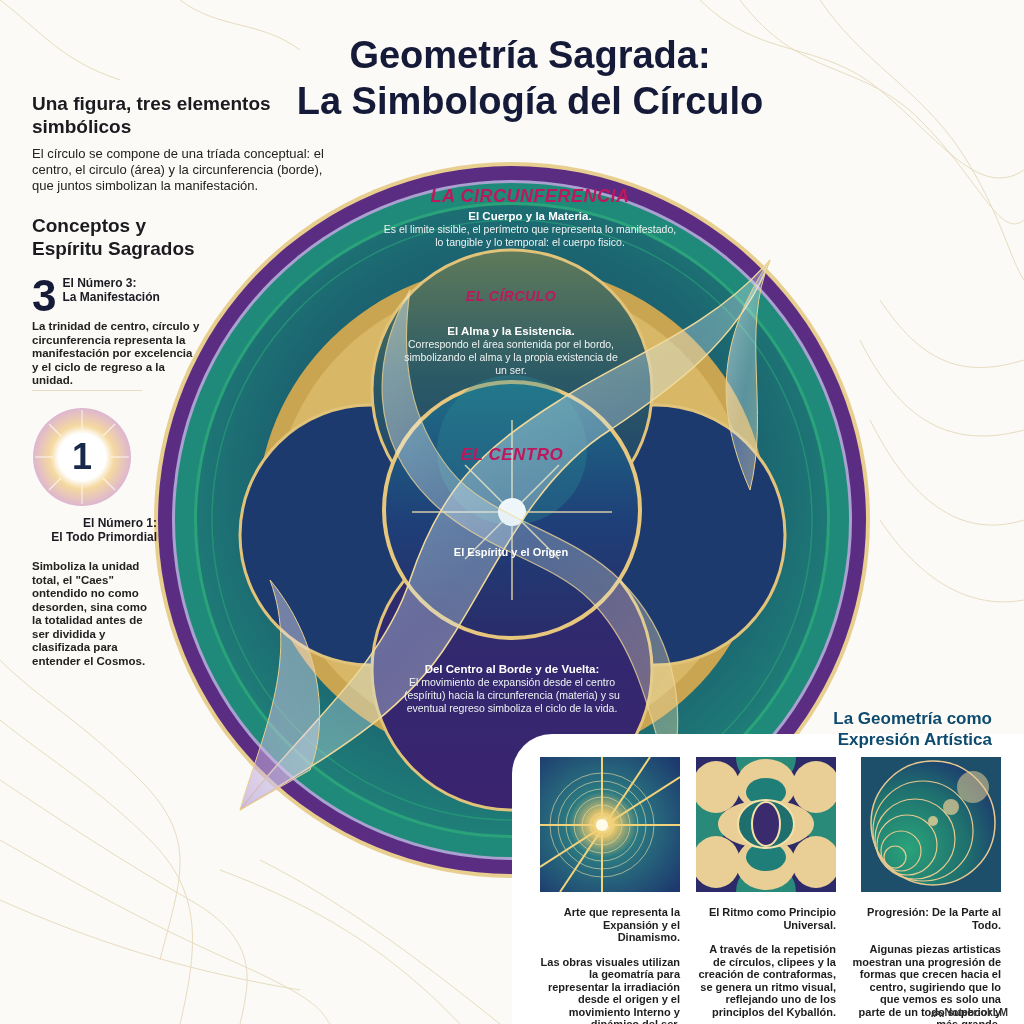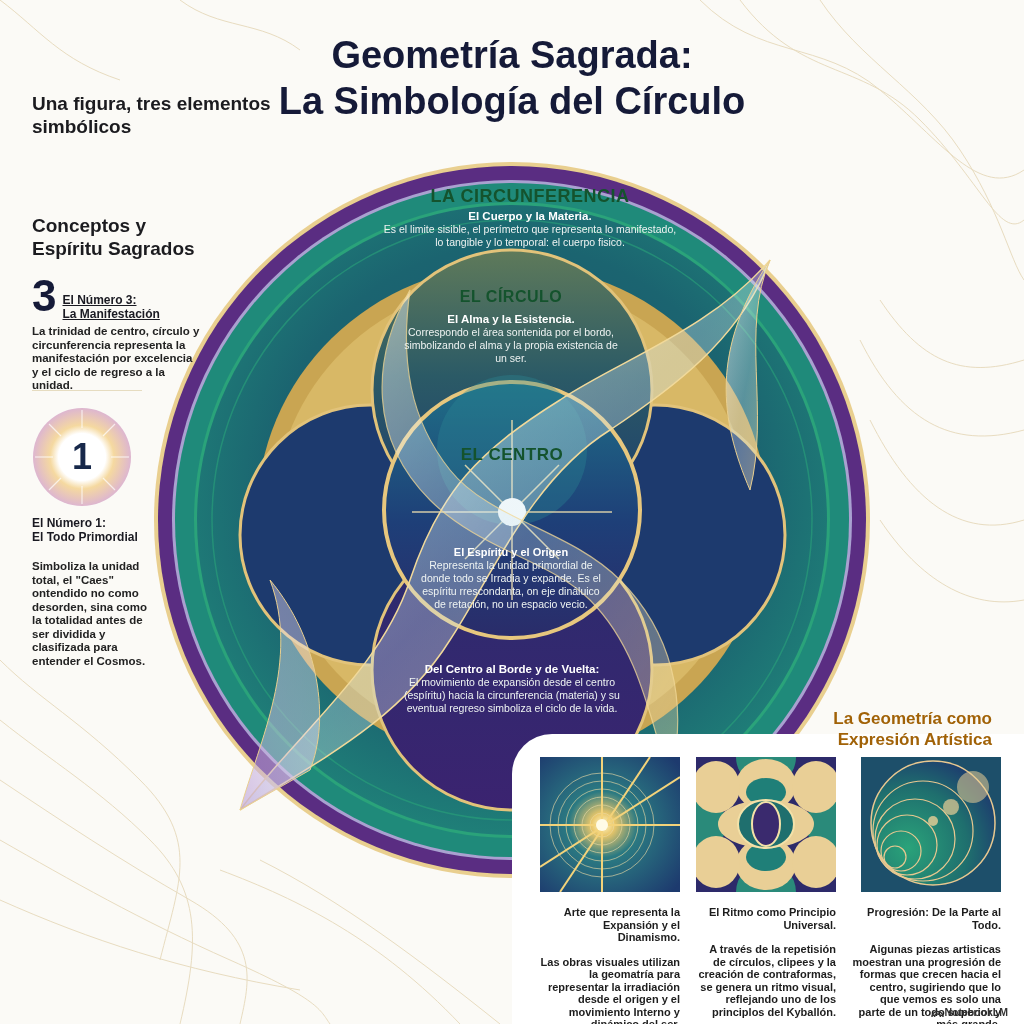--- a/index.html
+++ b/index.html
@@ -5,73 +5,73 @@
   * { box-sizing: border-box; margin: 0; padding: 0; }
   html, body { width: 1024px; height: 1024px; overflow: hidden; }
   body {
     position: relative;
     background: #fbfaf6;
     font-family: "Liberation Sans", "DejaVu Sans", sans-serif;
     color: #1a1a22;
   }
   .bg-lines { position: absolute; inset: 0; z-index: 0; }
   .title {
-    position: absolute; left: 232px; top: 32px; width: 560px;
+    position: absolute; left: 250px; top: 32px; width: 560px;
     text-align: center; z-index: 5;
     font-weight: 700; font-size: 38px; line-height: 46px; color: #151a38;
   }
   .left-col { position: absolute; left: 32px; z-index: 5; }
   .h2 { font-weight: 700; font-size: 19px; line-height: 23px; color: #1b1b1f; }
   .p { font-size: 12.5px; line-height: 15px; color: #222; }
   .sec1 { top: 92px; width: 310px; }
   .sec1 .p { margin-top: 8px; font-size: 13px; line-height: 16px; }
   .sec2 { top: 214px; width: 170px; }
   .num3-row { display: flex; align-items: flex-start; margin-top: 16px; }
   .big3 { font-size: 44px; font-weight: 700; line-height: 40px; color: #151a38; margin-right: 6px; }
-  .num3-label { font-size: 12px; font-weight: 700; line-height: 14px; margin-top: 17px; text-decoration: underline; }
+  .num3-label { font-size: 12px; font-weight: 700; line-height: 14px; margin-top: 0; }
   .sec2 .p { margin-top: 4px; font-size: 11.5px; line-height: 13.5px; font-weight: 600; }
   .divider { position: absolute; left: 32px; top: 390px; width: 110px; height: 1px; background: #e6dcc0; z-index: 5; }
   .badge1 {
     position: absolute; left: 33px; top: 408px; width: 98px; height: 98px; border-radius: 50%;
     background: radial-gradient(circle, #ffffff 0 34%, #f5d9a0 46%, #d9b0d8 75%, #b9a0d6 100%);
     z-index: 5; display: flex; align-items: center; justify-content: center;
   }
   .badge1 .rays { position: absolute; inset: 0; }
   .badge1 .inner {
     position: relative; width: 46px; height: 46px; border-radius: 50%; background: #fff;
     display: flex; align-items: center; justify-content: center;
     font-size: 36px; font-weight: 700; color: #17284a;
   }
   .sec3 { top: 516px; width: 125px; }
-  .sec3 .h3 { font-size: 12px; font-weight: 700; line-height: 14px; }
+  .sec3 .h3 { font-size: 12px; font-weight: 700; line-height: 14px; text-align: right; }
   .sec3 .p { margin-top: 16px; font-size: 11.5px; line-height: 13.5px; font-weight: 600; }
 
   .diagram { position: absolute; left: 150px; top: 160px; width: 720px; height: 720px; z-index: 2; }
   .ring-text { position: absolute; z-index: 6; text-align: center; color: #fff; }
   .ring-text .sub { font-weight: 700; font-size: 11.5px; line-height: 14px; }
   .ring-text .desc { font-size: 10.5px; line-height: 13px; color: #eef3f2; }
-  .ring-text .lbl { font-weight: 700; font-size: 17px; letter-spacing: 0.5px; color: #14532d; }
+  .ring-text .lbl { font-weight: 700; font-size: 17px; letter-spacing: 0.5px; color: #be185d; font-style: italic; }
   .t-circ { left: 380px; top: 186px; width: 300px; }
   .t-circ .lbl { font-size: 18px; margin-bottom: 2px; }
   .t-circulo { left: 400px; top: 288px; width: 222px; }
-  .t-circulo .lbl { font-size: 16px; margin-bottom: 6px; }
+  .t-circulo .lbl { font-size: 14px; margin-bottom: 20px; }
   .t-centro-lbl { left: 440px; top: 437px; width: 144px; }
   .t-centro-lbl .lbl { font-size: 17px; margin-top: 8px; }
   .t-centro { left: 418px; top: 545px; width: 186px; }
   .t-centro .sub { font-size: 11px; }
   .t-centro .desc { font-size: 10.5px; }
   .t-vuelta { left: 392px; top: 662px; width: 240px; }
 
   .art-panel {
     position: absolute; left: 512px; top: 734px; width: 520px; height: 300px;
     background: #ffffff; border-top-left-radius: 40px; z-index: 7;
   }
   .art-title {
     position: absolute; right: 32px; top: 708px; width: 200px; text-align: right;
-    font-size: 17px; font-weight: 700; line-height: 21px; color: #a16207; z-index: 8;
+    font-size: 17px; font-weight: 700; line-height: 21px; color: #0c4a6e; z-index: 8;
   }
   .art-card { position: absolute; top: 757px; width: 142px; z-index: 8; text-align: right; }
   .art-img { width: 140px; height: 135px; overflow: hidden; }
   .art-card .cap { margin-top: 10px; font-size: 11px; line-height: 12.5px; font-weight: 700; color: #1d1d1d; }
   .art-card .cap2 { font-size: 11px; line-height: 12.5px; font-weight: 600; color: #1d1d1d; margin-top: 12px; }
   .c1 { left: 538px; }
   .c2 { left: 694px; }
   .c3 { left: 851px; width: 150px; }
   .brand {
     position: absolute; right: 16px; bottom: 6px; z-index: 9;
@@ -102,20 +102,21 @@
   </g>
 </svg>
 
 <h1 class="title">
   <div>Geometría Sagrada:</div>
   <div>La Simbología del Círculo</div>
 </h1>
 
 <section class="left-col sec1">
   <div class="h2">Una figura, tres elementos simbólicos</div>
+  <p class="p">El círculo se compone de una tríada conceptual: el centro, el circulo (área) y la circunferencia (borde), que juntos simbolizan la manifestación.</p>
 </section>
 
 <section class="left-col sec2">
   <div class="h2">Conceptos y Espíritu Sagrados</div>
   <div class="num3-row">
     <div class="big3">3</div>
     <div class="num3-label">
       <div>El Número 3:</div>
       <div>La Manifestación</div>
     </div>
@@ -227,21 +228,20 @@
   <div class="sub">El Alma y la Esistencia.</div>
   <div class="desc">Correspondo el área sontenida por el bordo, simbolizando el alma y la propia existencia de un ser.</div>
 </div>
 
 <div class="ring-text t-centro-lbl">
   <div class="lbl">EL CENTRO</div>
 </div>
 
 <div class="ring-text t-centro">
   <div class="sub">El Espíritu y el Origen</div>
-  <div class="desc">Representa la unidad primordial de donde todo se Irradia y expande. Es el espíritu rrescondanta, on eje dináluico de retación, no un espacio vecio.</div>
 </div>
 
 <div class="ring-text t-vuelta">
   <div class="sub">Del Centro al Borde y de Vuelta:</div>
   <div class="desc">El movimiento de expansión desde el centro (espíritu) hacia la circunferencia (materia) y su eventual regreso simboliza el ciclo de la vida.</div>
 </div>
 
 <div class="art-panel"></div>
 <div class="art-title">
   <div>La Geometría como</div>

